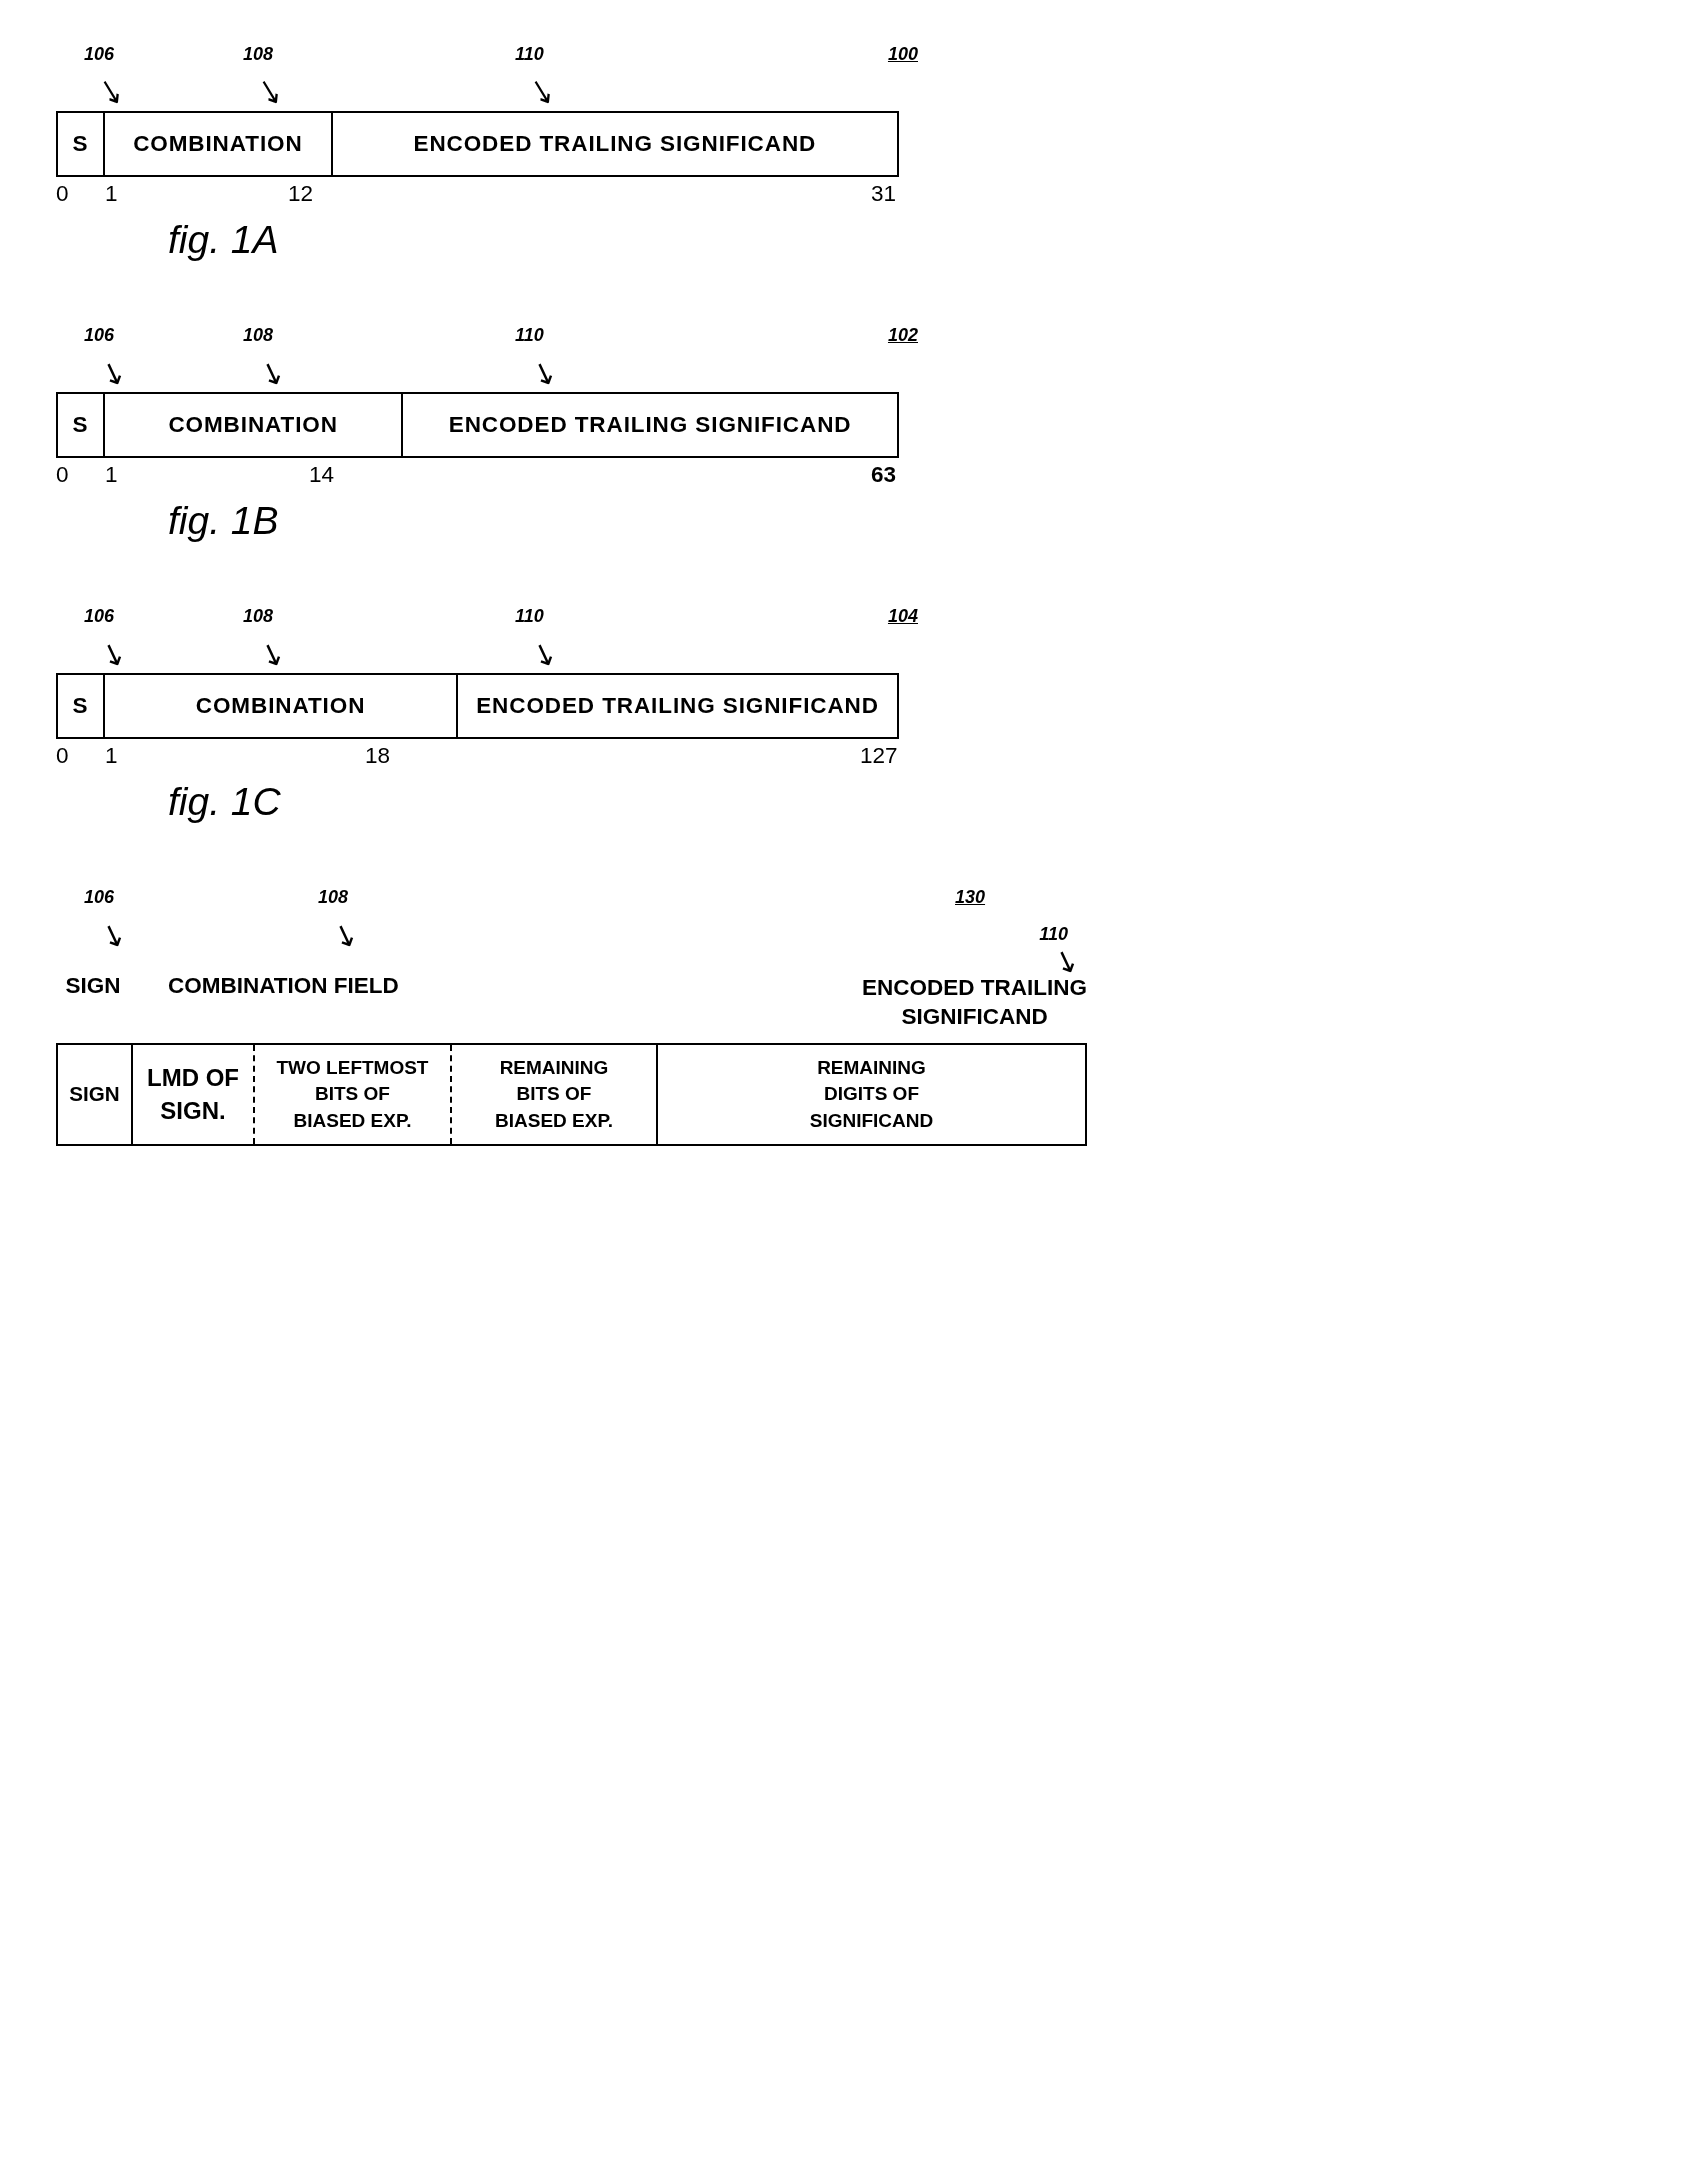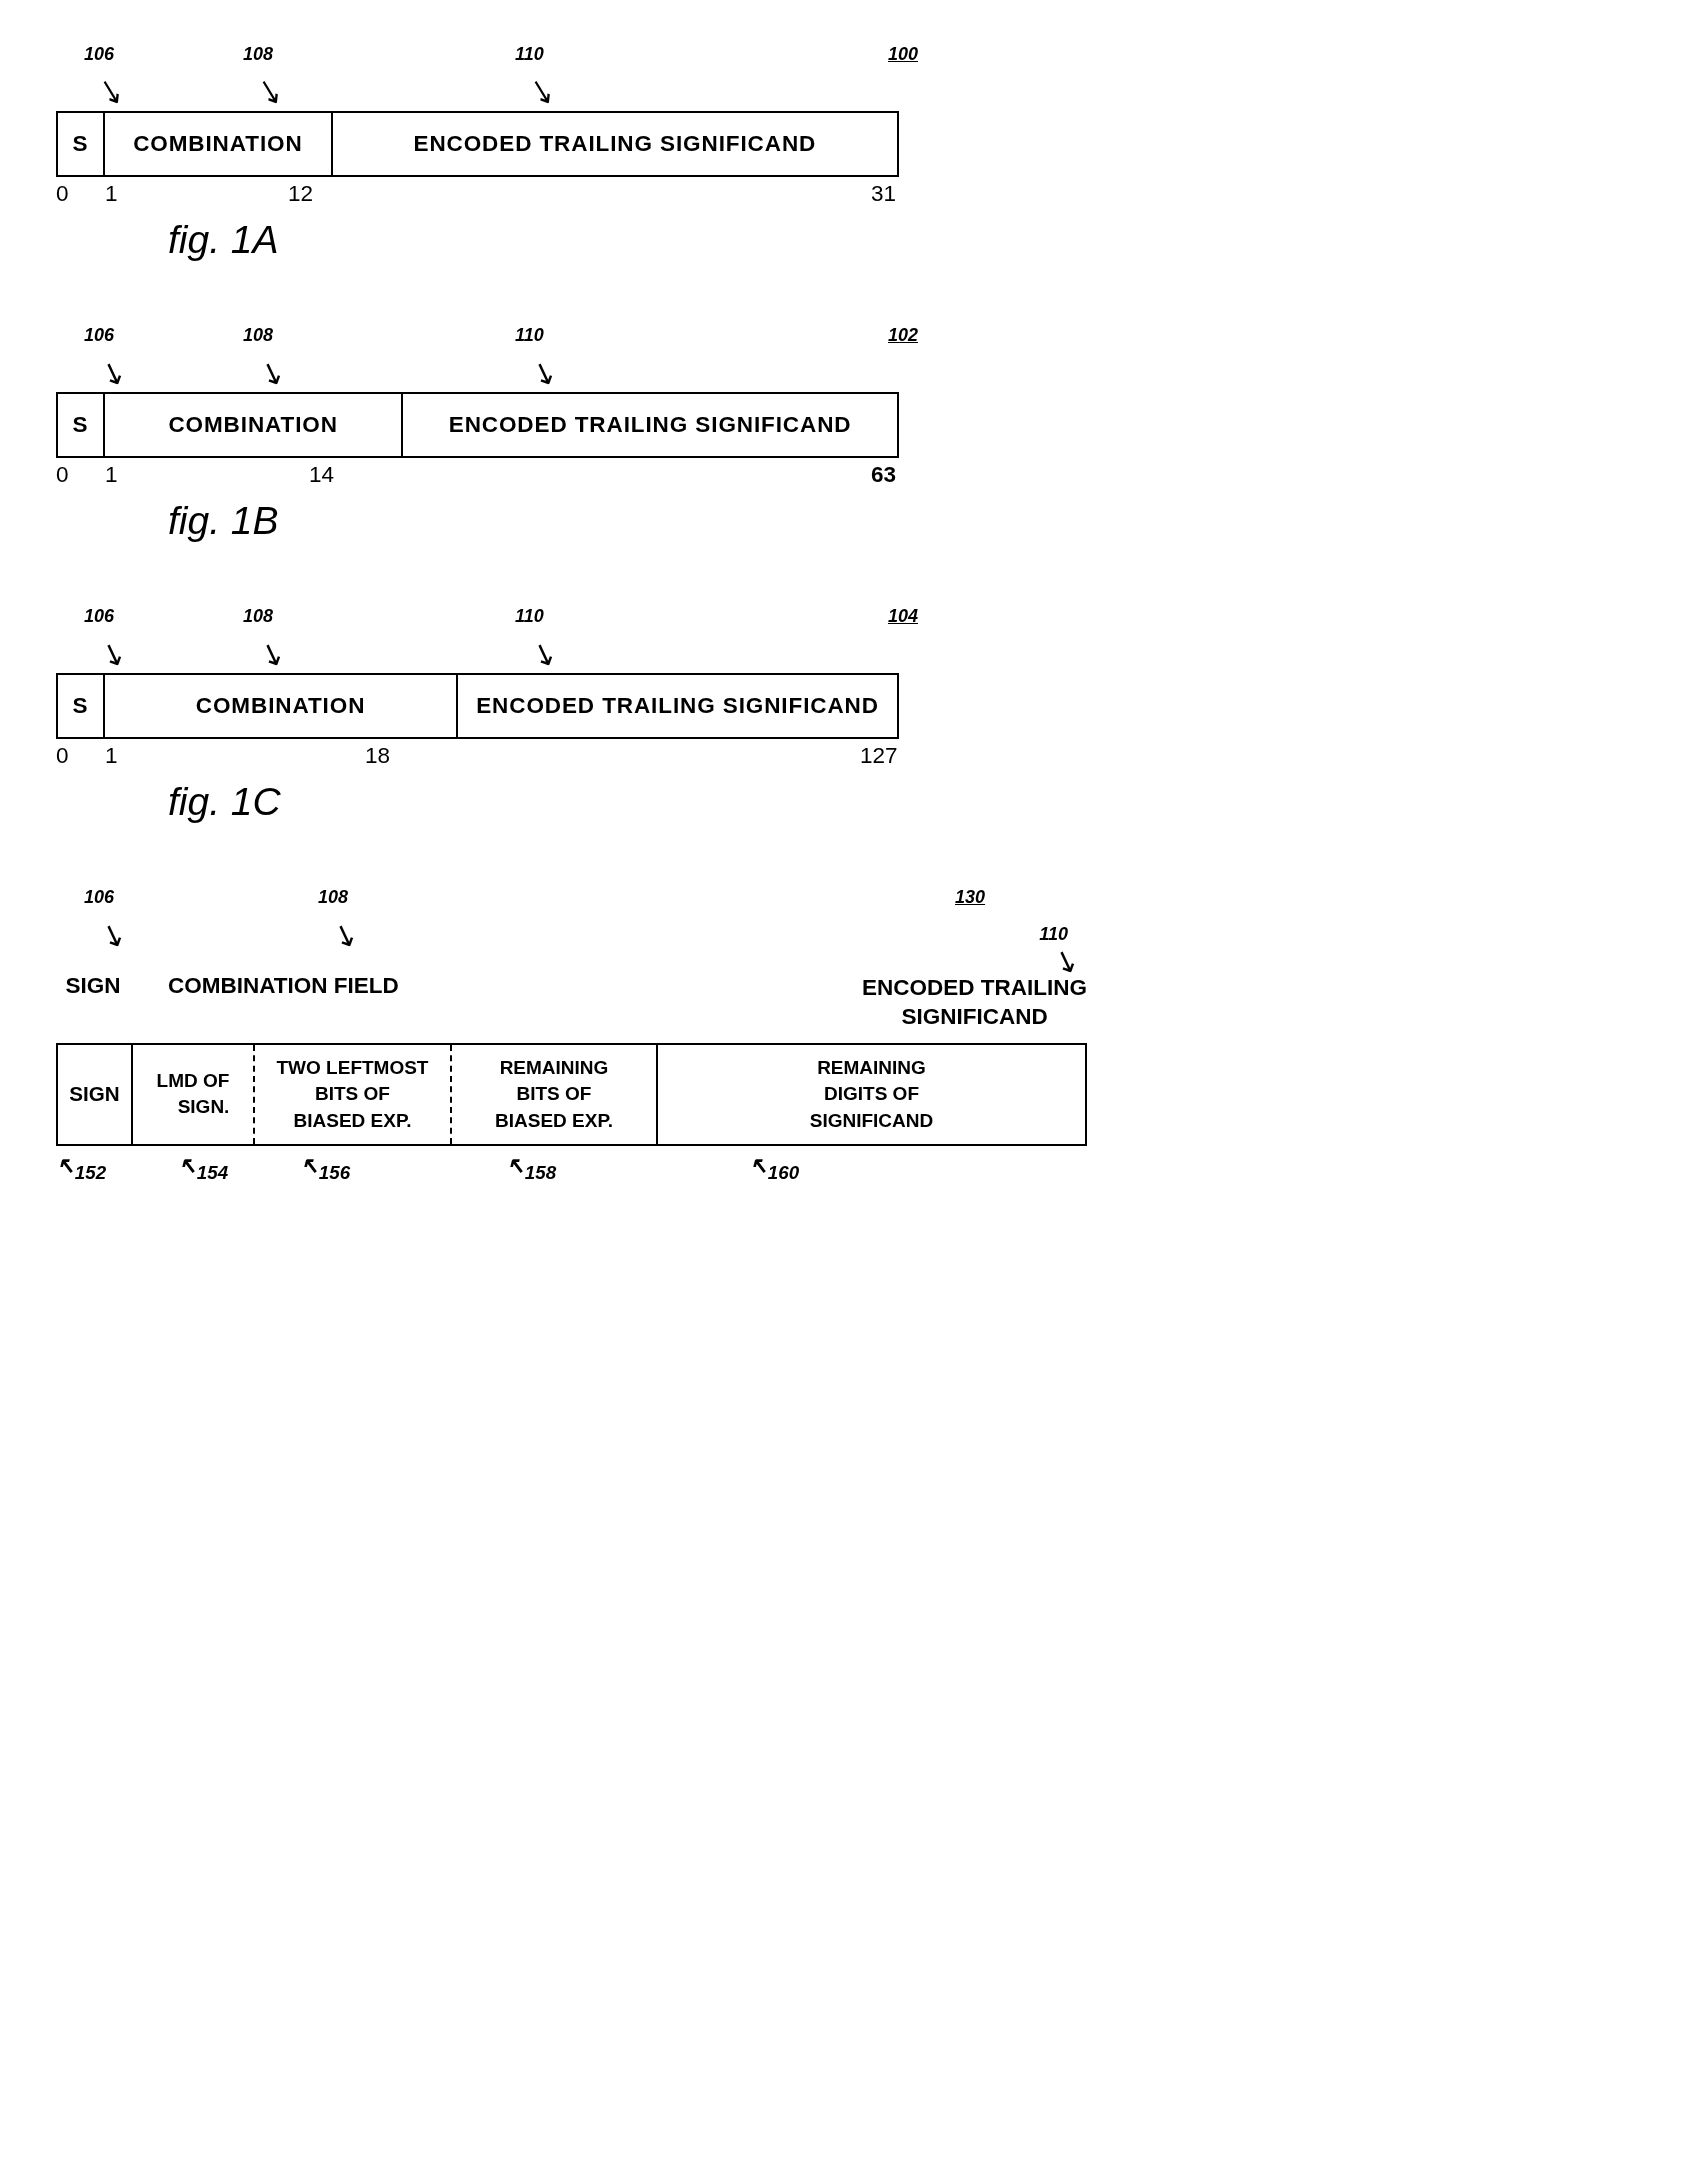--- a/index.html
+++ b/index.html
@@ -169,31 +169,24 @@
 
   <div style="position:relative; width:1031px; height:66px; margin-bottom:3.7px;">
     <span style="position:absolute; left:9.4px; font-size:22.5px; font-weight:bold; text-align:center;">SIGN</span>
     <span style="position:absolute; left:112px; font-size:22.5px; font-weight:bold; text-align:center;">COMBINATION FIELD</span>
     <span style="position:absolute; right:0px; font-size:22.5px; font-weight:bold; text-align:center; line-height:1.3;">ENCODED TRAILING<br>SIGNIFICAND</span>
   </div>
 
   <div style="display:flex; width:1031px; border:2.8px solid #000; height:103px; position:relative;">
 
     <div style="width:75px; border-right:2.8px solid #000; display:flex; align-items:center; justify-content:center; font-size:20.6px; font-weight:bold;">SIGN</div>
-    <div style="width:122px; border-right:2.8px dashed #000; display:flex; align-items:center; justify-content:center; font-size:19px; font-weight:bold; text-align:right; line-height:1.4; padding:2px;">LMD OF<br>SIGN.</div>
+    <div style="width:122px; border-right:2.8px dashed #000; display:flex; align-items:center; justify-content:center; font-size:24px; font-weight:bold; text-align:center; line-height:1.4; padding:2px;">LMD OF<br>SIGN.</div>
     <div style="width:197px; border-right:2.8px dashed #000; display:flex; align-items:center; justify-content:center; font-size:19px; font-weight:bold; text-align:center; line-height:1.4; padding:3.7px;">TWO LEFTMOST<br>BITS OF<br>BIASED EXP.</div>
     <div style="width:206px; border-right:2.8px solid #000; display:flex; align-items:center; justify-content:center; font-size:19px; font-weight:bold; text-align:center; line-height:1.4; padding:3.7px;">REMAINING<br>BITS OF<br>BIASED EXP.</div>
     <div style="flex:1; display:flex; align-items:center; justify-content:center; font-size:19px; font-weight:bold; text-align:center; line-height:1.4; padding:3.7px;">REMAINING<br>DIGITS OF<br>SIGNIFICAND</div>
   </div>
 
-  <div style="position:relative; width:1031px; height:37px; margin-top:5.6px;">
-    <span style="position:absolute; left:0px; font-size:22.5px; font-style:italic; font-weight:bold;">↖<sub>152</sub></span>
-    <span style="position:absolute; left:122px; font-size:22.5px; font-style:italic; font-weight:bold;">↖<sub>154</sub></span>
-    <span style="position:absolute; left:244px; font-size:22.5px; font-style:italic; font-weight:bold;">↖<sub>156</sub></span>
-    <span style="position:absolute; left:450px; font-size:22.5px; font-style:italic; font-weight:bold;">↖<sub>158</sub></span>
-    <span style="position:absolute; left:693px; font-size:22.5px; font-style:italic; font-weight:bold;">↖<sub>160</sub></span>
-  </div>
 
   <div style="position:relative; width:1031px; margin-top:1.9px;">
     
   </div>
 </div>
 
 
 </body></html>

